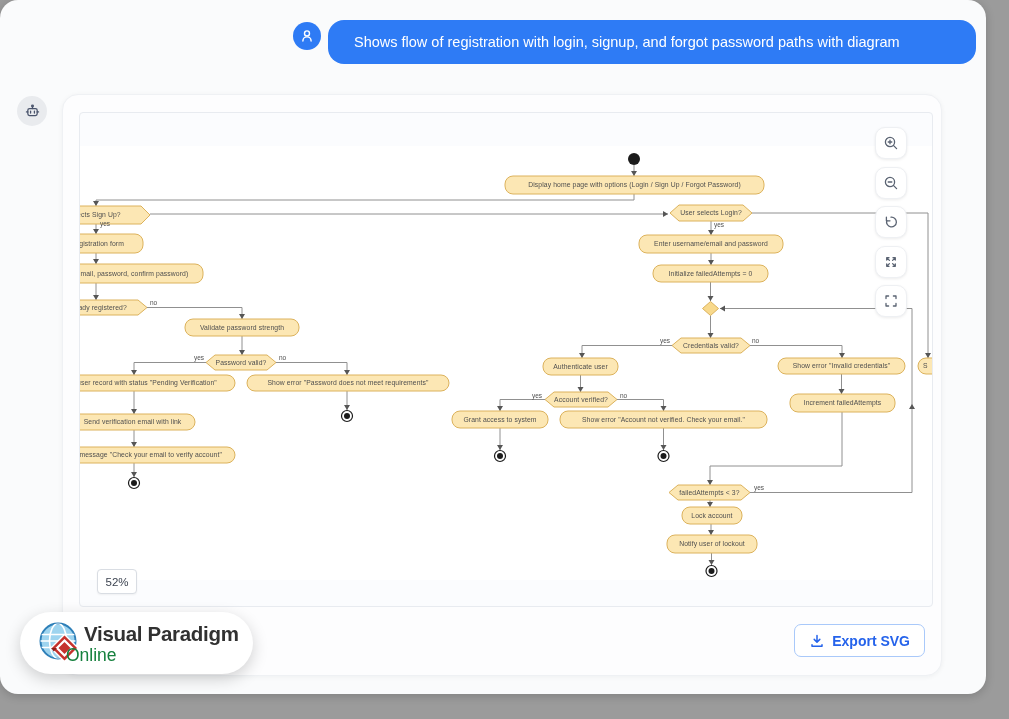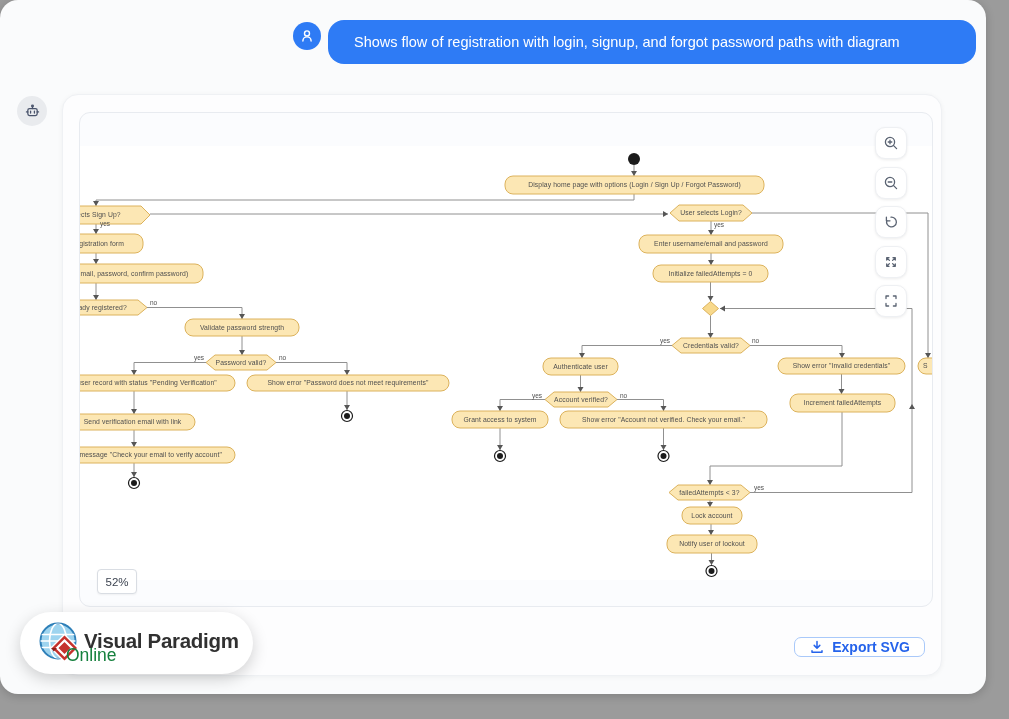--- a/index.html
+++ b/index.html
@@ -28,53 +28,53 @@
     padding-left:26px;box-sizing:border-box;white-space:nowrap;overflow:hidden;
   }
   
   .diagram-card{
     position:absolute;left:62px;top:94px;width:880px;height:582px;
     background:#fdfdfe;border:1px solid #eff1f4;border-radius:16px;
     box-shadow:0 1px 5px rgba(27,31,35,.05);box-sizing:border-box;
   }
   .canvas{
     position:absolute;left:16px;top:17px;width:852px;height:493px;
-    background:#fbfcfe;border:1px solid #e8ebf0;border-radius:11px;
+    background:#fbfcfe;border:1px solid #e8ebf0;border-radius:4px;
     overflow:hidden;
   }
   #diagram-svg{position:absolute;left:0;top:0;display:block;}
   #diagram-svg text{font-family:"Liberation Sans",sans-serif;}
   .toolbar{position:absolute;right:25px;top:14px;width:32px;}
   .tool-btn{
     width:32px;height:32px;border-radius:10px;background:#fff;
     border:1px solid #eef0f3;box-shadow:0 1px 3px rgba(0,0,0,.08);
     display:flex;align-items:center;justify-content:center;
     margin-bottom:7.5px;cursor:pointer;box-sizing:border-box;
   }
   .tool-btn svg{stroke:#5a6372;fill:none;stroke-width:1.3;stroke-linecap:round;stroke-linejoin:round;}
   .zoom-badge{
     position:absolute;left:17px;top:456px;width:38px;height:23px;
     background:#fff;border:1px solid #d9dde3;border-radius:4px;
     font-size:11.5px;color:#3d4451;display:flex;align-items:center;justify-content:center;
     box-shadow:0 1px 2px rgba(0,0,0,.05);
   }
   .export-btn{
-    position:absolute;right:16px;bottom:18px;height:20px;padding:0 14px;
+    position:absolute;right:16px;bottom:18px;height:33px;padding:0 14px;
     background:#fff;border:1.5px solid #a9c9fa;border-radius:7px;
     color:#2563eb;font-size:14px;font-weight:600;font-family:"Liberation Sans",sans-serif;
     display:flex;align-items:center;gap:7px;cursor:pointer;
   }
   .export-btn svg{stroke:#2563eb;fill:none;stroke-width:1.5;stroke-linecap:round;stroke-linejoin:round;}
   
   .brand-pill{
     position:absolute;left:20px;top:612px;width:233px;height:62px;
     background:#fff;border-radius:31px;box-shadow:0 5px 16px rgba(0,0,0,.18);
   }
   .brand-globe{position:absolute;left:18px;top:9px;}
-  .brand-line1{position:absolute;left:64px;top:10px;font-size:20.5px;font-weight:bold;color:#313131;letter-spacing:-.3px;white-space:nowrap;margin-top:7px;}
+  .brand-line1{position:absolute;left:64px;top:10px;font-size:20.5px;font-weight:bold;color:#313131;letter-spacing:-.3px;white-space:nowrap;}
   .brand-line2{position:absolute;left:46px;top:33px;font-size:17.5px;color:#15803d;white-space:nowrap;}
 </style>
 </head>
 <body>
 
 <div class="main-card">
 
   <div class="bot-avatar">
     <svg width="17" height="17" viewBox="0 0 16 16" style="stroke:#49536b;fill:none;stroke-width:1.2;stroke-linecap:round;stroke-linejoin:round;">
       <rect x="3.6" y="5.2" width="8.8" height="6.6" rx="1.6"></rect>

